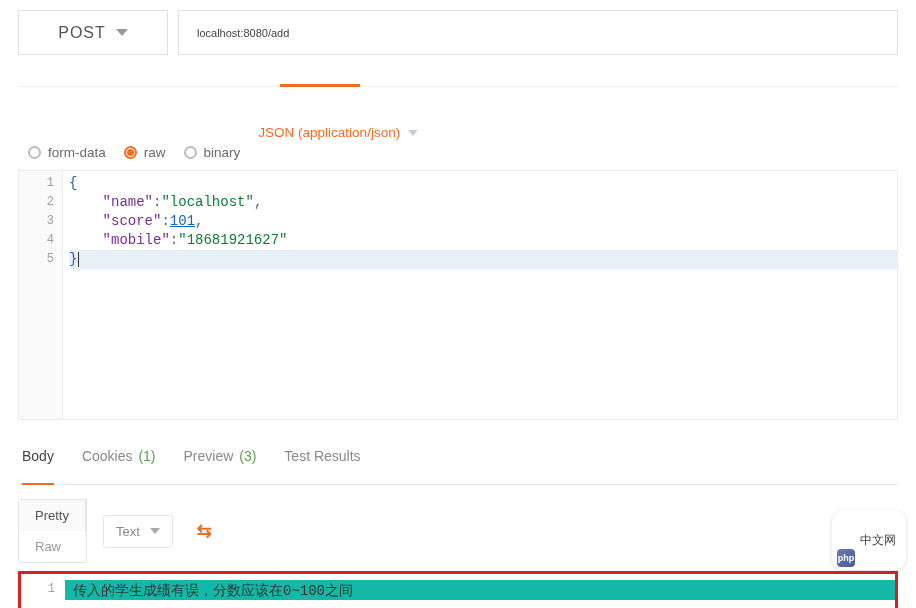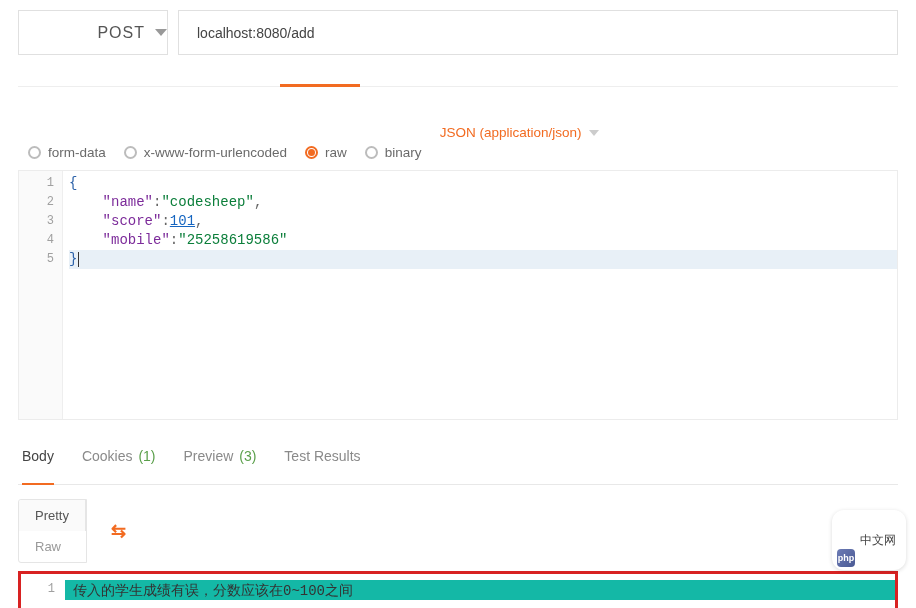--- a/index.html
+++ b/index.html
@@ -1,20 +1,20 @@
 <!DOCTYPE html>
 <html><head>
   <meta charset="utf-8">
   <style>
     * { box-sizing: border-box; margin: 0; padding: 0; }
     body { font-family: "Helvetica Neue", Arial, sans-serif; font-size: 13px; color: #555; background: #fff; width: 916px; }
     
     .top-bar { display: flex; margin: 10px 18px 0; gap: 10px; }
-    .method-select { width: 150px; height: 45px; border: 1px solid #e0e0e0; display: flex; align-items: center; justify-content: flex-end; gap: 10px; color: #555; font-size: 16px; letter-spacing: 1px; cursor: pointer; }
-    .url-input { flex: 1; height: 45px; border: 1px solid #e0e0e0; border-left: 1px solid #e0e0e0; padding: 0 18px; font-size: 14px; color: #444; display: flex; align-items: center; }
+    .method-select { width: 150px; height: 45px; border: 1px solid #e0e0e0; display: flex; align-items: center; justify-content: center; gap: 10px; color: #555; font-size: 16px; letter-spacing: 1px; cursor: pointer; }
+    .url-input { flex: 1; height: 45px; border: 1px solid #e0e0e0; border-left: 1px solid #e0e0e0; padding: 0 18px; font-size: 11px; color: #444; display: flex; align-items: center; }
     
     .tabs-row { margin: 20px 18px 0; height: 12px; border-bottom: 1px solid #eee; position: relative; }
     .tabs-row::after { content:""; position:absolute; left:262px; width:80px; height:3px; background:#f26b21; bottom:-1px; }
     
     .body-type-row { display: flex; align-items: center; gap: 18px; margin: 18px 18px 10px 28px; font-size: 13.5px; color: #6a6a6a; }
     .radio-item { display: flex; align-items: center; gap: 7px; cursor: pointer; margin-top: 40px; }
     .radio-outer { width: 13px; height: 13px; border-radius: 50%; border: 2px solid #bcbcbc; display: inline-flex; align-items: center; justify-content: center; }
     .radio-outer.selected { border-color: #f26b21; }
     .radio-inner { width: 7px; height: 7px; border-radius: 50%; background: #f26b21; }
     .content-type { color: #f26b21; display: flex; align-items: center; gap: 8px; cursor: pointer; }
@@ -70,24 +70,20 @@
 </div>
 
 <div class="tabs-row"></div>
 
 <div class="body-type-row">
   <div class="radio-item">
     <span class="radio-outer"></span>
     <span>form-data</span>
   </div>
   <div class="radio-item">
-    <span class="radio-outer"></span>
-    <span>x-www-form-urlencoded</span>
-  </div>
-  <div class="radio-item">
     <span class="radio-outer selected">
         <span class="radio-inner"></span>
       </span>
     <span>raw</span>
   </div>
   <div class="radio-item">
     <span class="radio-outer"></span>
     <span>binary</span>
   </div>
   <div class="content-type">
@@ -99,38 +95,42 @@
 <div class="editor">
   <div class="gutter">
     <div class="ln">1</div>
     <div class="ln">2</div>
     <div class="ln">3</div>
     <div class="ln">4</div>
     <div class="ln">5</div>
   </div>
   <div class="code">
     <div class="code-line"><span class="brace">{</span></div>
-    <div class="code-line">    <span class="key">"name"</span><span class="punct">:</span><span class="str">"<span>codesheep</span>"</span><span class="punct">,</span></div>
+    <div class="code-line">    <span class="key">"name"</span><span class="punct">:</span><span class="str">"<span>localhost</span>"</span><span class="punct">,</span></div>
     <div class="code-line">    <span class="key">"score"</span><span class="punct">:</span><span class="num">101</span><span class="punct">,</span></div>
-    <div class="code-line">    <span class="key">"mobile"</span><span class="punct">:</span><span class="str">"<span>25258619586</span>"</span></div>
+    <div class="code-line">    <span class="key">"mobile"</span><span class="punct">:</span><span class="str">"<span>18681921627</span>"</span></div>
     <div class="code-line active"><span class="brace">}</span><span class="cursor"></span></div>
   </div>
 </div>
 
 <div class="response-tabs">
   <div class="resp-tab active"><span>Body</span></div>
   <div class="resp-tab"><span>Cookies</span> <span class="count">(1)</span></div>
   <div class="resp-tab"><span>Preview</span> <span class="count">(3)</span></div>
   <div class="resp-tab"><span>Test Results</span></div>
 </div>
 
 <div class="view-controls">
   <div class="view-tabs">
     <div class="view-tab active">Pretty</div>
     <div class="view-tab">Raw</div>
+  </div>
+  <div class="format-select">
+    <span>Text</span>
+    <span class="chev-down-sm"></span>
   </div>
   <div class="wrap-icon">⇆</div>
 </div>
 
 <div class="highlight-box">
   <div class="response-body">
     <div class="resp-gutter">1</div>
     <div class="resp-line">传入的学生成绩有误，分数应该在0~100之间</div>
   </div>
 </div>

